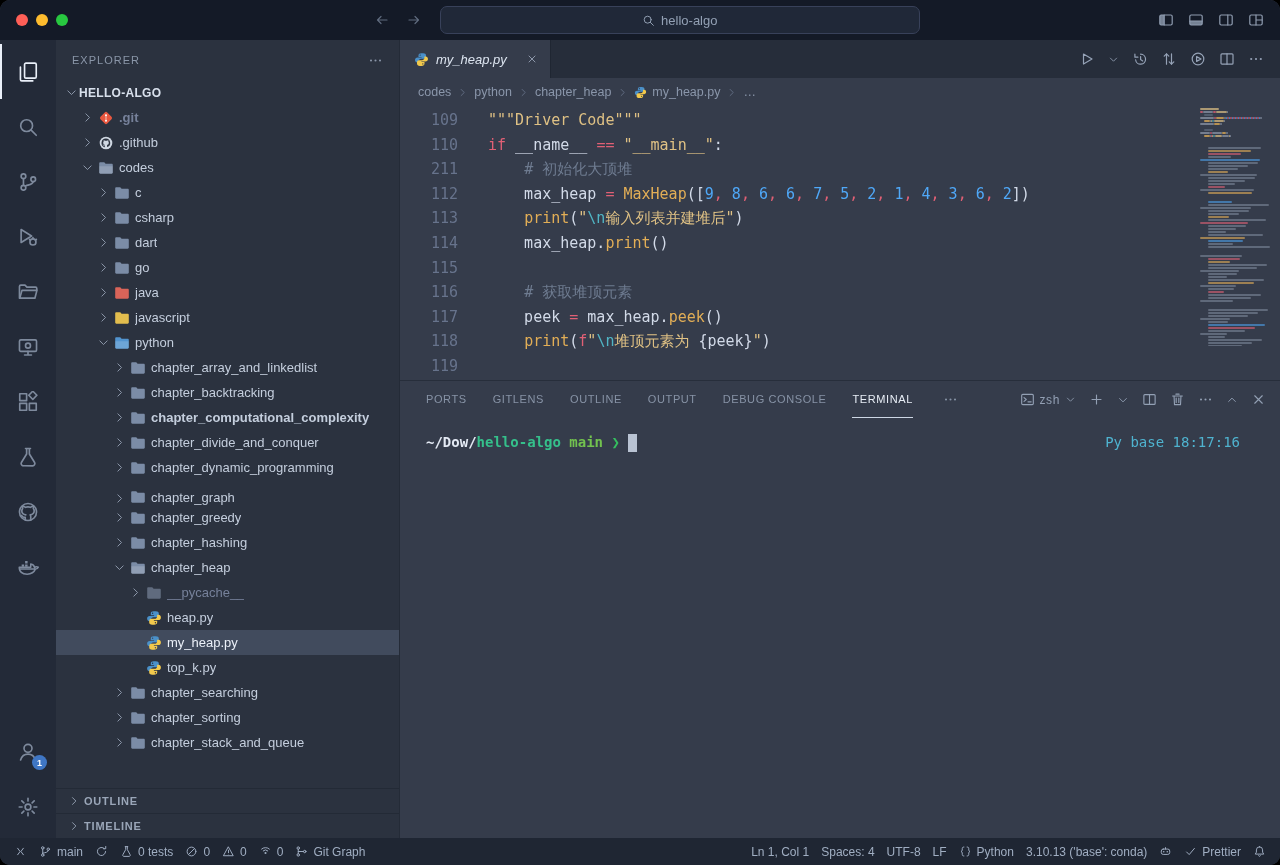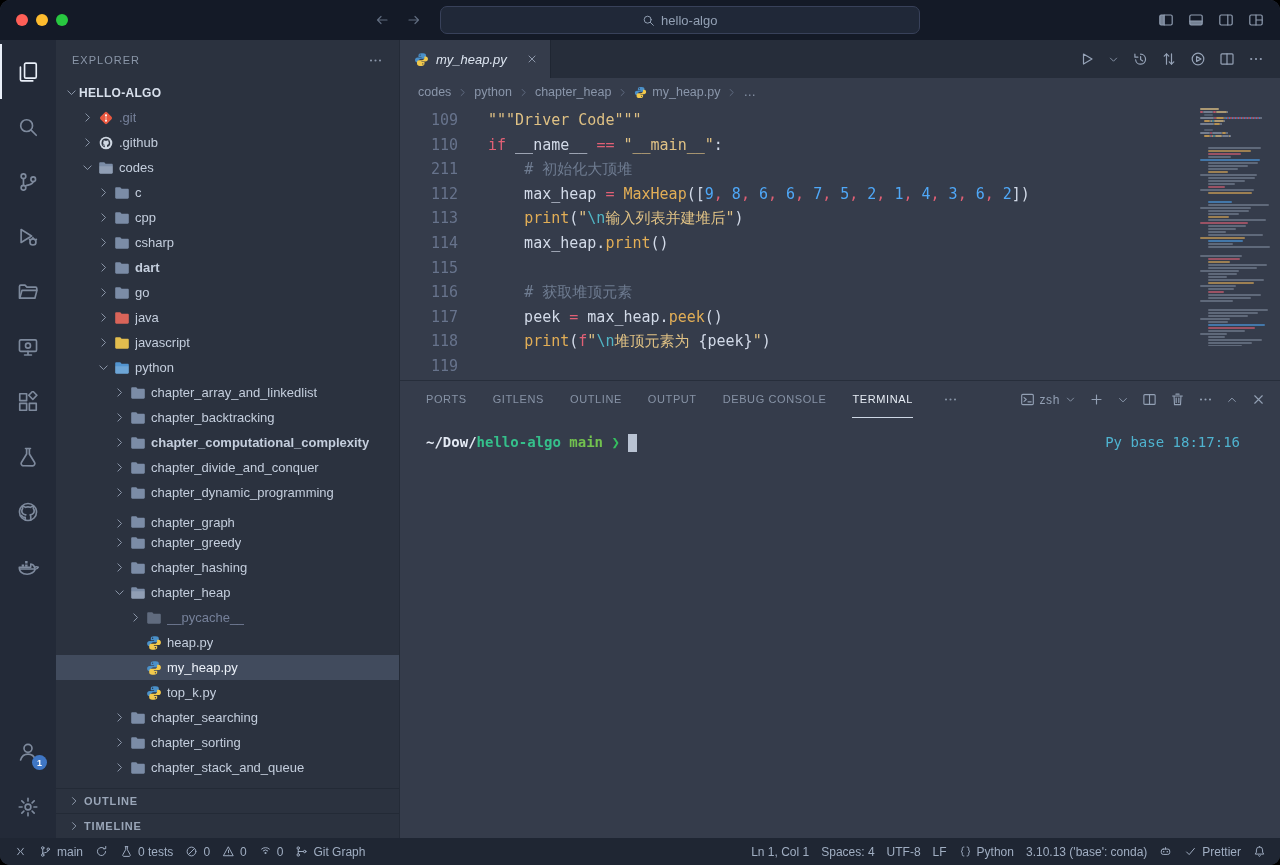--- a/index.html
+++ b/index.html
@@ -246,21 +246,21 @@
     </div>
     <div class="tree" id="tree">
         <div class="trow root" style="padding-left: 7px;">
           <span class="twist">
             <svg width="13" height="13" viewBox="0 0 16 16" fill="none" stroke="currentColor" stroke-width="1.2" stroke-linecap="round" stroke-linejoin="round">
               <path d="M3.5 6L8 10.5L12.5 6"></path>
             </svg>
           </span>
           <span class="tlabel">HELLO-ALGO</span>
         </div>
-        <div class="trow dimmed" style="padding-left: 23px;">
+        <div class="trow dimmed" style="padding-left: 23px; font-weight: bold;">
           <span class="twist">
             <svg width="13" height="13" viewBox="0 0 16 16" fill="none" stroke="currentColor" stroke-width="1.2" stroke-linecap="round" stroke-linejoin="round">
               <path d="M6 3.5L10.5 8L6 12.5"></path>
             </svg>
           </span>
           <span class="ticon">
             <svg width="16" height="16" viewBox="0 0 16 16">
               <rect x="3.2" y="3.2" width="9.6" height="9.6" rx="1.8" transform="rotate(45 8 8)" fill="#e8573f"></rect>
               <circle cx="8" cy="5.3" r="1" fill="#fff"></circle>
               <circle cx="8" cy="10.7" r="1" fill="#fff"></circle>
@@ -314,36 +314,23 @@
           <span class="twist">
             <svg width="13" height="13" viewBox="0 0 16 16" fill="none" stroke="currentColor" stroke-width="1.2" stroke-linecap="round" stroke-linejoin="round">
               <path d="M6 3.5L10.5 8L6 12.5"></path>
             </svg>
           </span>
           <span class="ticon">
             <svg width="16" height="16" viewBox="0 0 16 16">
               <path fill="#7b8ca6" d="M1.2 3.4c0-.6.5-1.1 1.1-1.1h3.4c.3 0 .6.1.8.3l1.1 1.1h6.1c.6 0 1.1.5 1.1 1.1v7.8c0 .6-.5 1.1-1.1 1.1H2.3c-.6 0-1.1-.5-1.1-1.1z"></path>
             </svg>
           </span>
-          <span class="tlabel">cpp</span>
+          <span class="tlabel">csharp</span>
         </div>
         <div class="trow" style="padding-left: 39px;">
-          <span class="twist">
-            <svg width="13" height="13" viewBox="0 0 16 16" fill="none" stroke="currentColor" stroke-width="1.2" stroke-linecap="round" stroke-linejoin="round">
-              <path d="M6 3.5L10.5 8L6 12.5"></path>
-            </svg>
-          </span>
-          <span class="ticon">
-            <svg width="16" height="16" viewBox="0 0 16 16">
-              <path fill="#7b8ca6" d="M1.2 3.4c0-.6.5-1.1 1.1-1.1h3.4c.3 0 .6.1.8.3l1.1 1.1h6.1c.6 0 1.1.5 1.1 1.1v7.8c0 .6-.5 1.1-1.1 1.1H2.3c-.6 0-1.1-.5-1.1-1.1z"></path>
-            </svg>
-          </span>
-          <span class="tlabel">csharp</span>
-        </div>
-        <div class="trow" style="padding-left: 39px; font-weight: bold;">
           <span class="twist">
             <svg width="13" height="13" viewBox="0 0 16 16" fill="none" stroke="currentColor" stroke-width="1.2" stroke-linecap="round" stroke-linejoin="round">
               <path d="M6 3.5L10.5 8L6 12.5"></path>
             </svg>
           </span>
           <span class="ticon">
             <svg width="16" height="16" viewBox="0 0 16 16">
               <path fill="#7b8ca6" d="M1.2 3.4c0-.6.5-1.1 1.1-1.1h3.4c.3 0 .6.1.8.3l1.1 1.1h6.1c.6 0 1.1.5 1.1 1.1v7.8c0 .6-.5 1.1-1.1 1.1H2.3c-.6 0-1.1-.5-1.1-1.1z"></path>
             </svg>
           </span>

